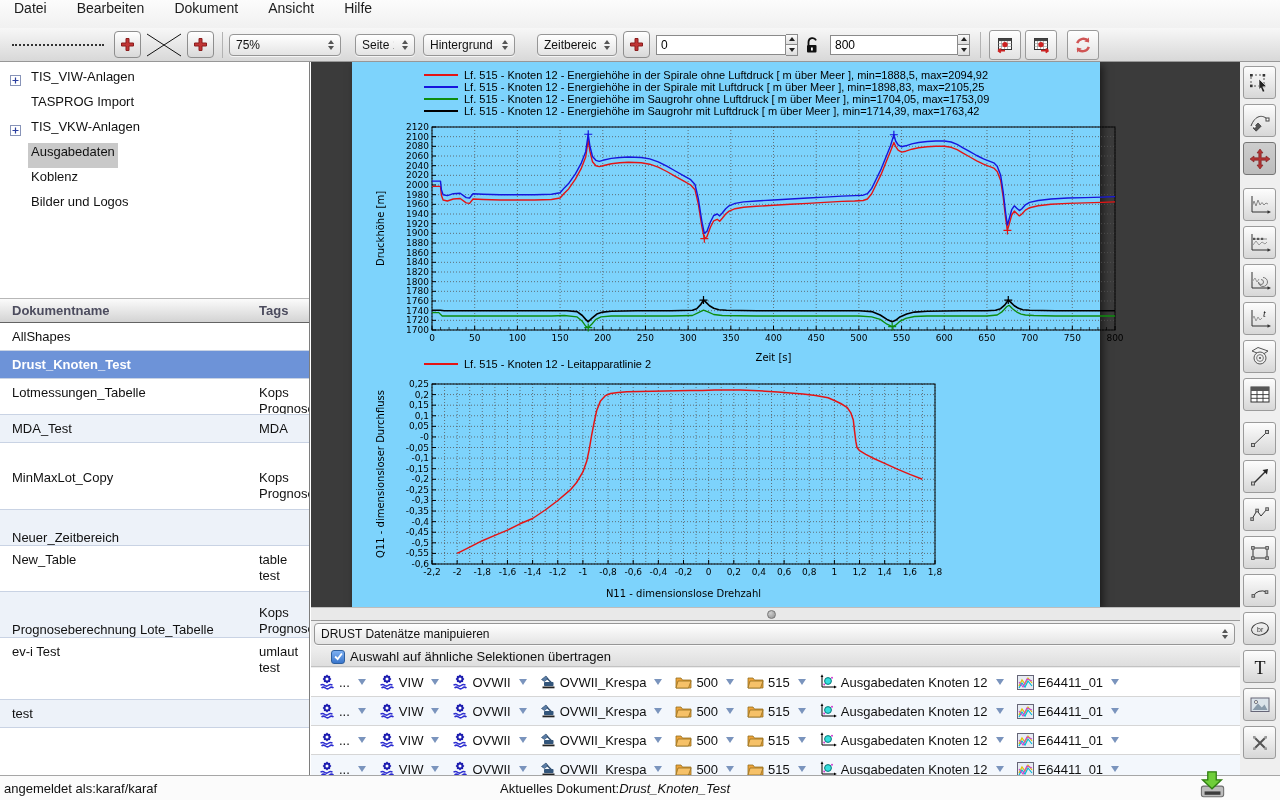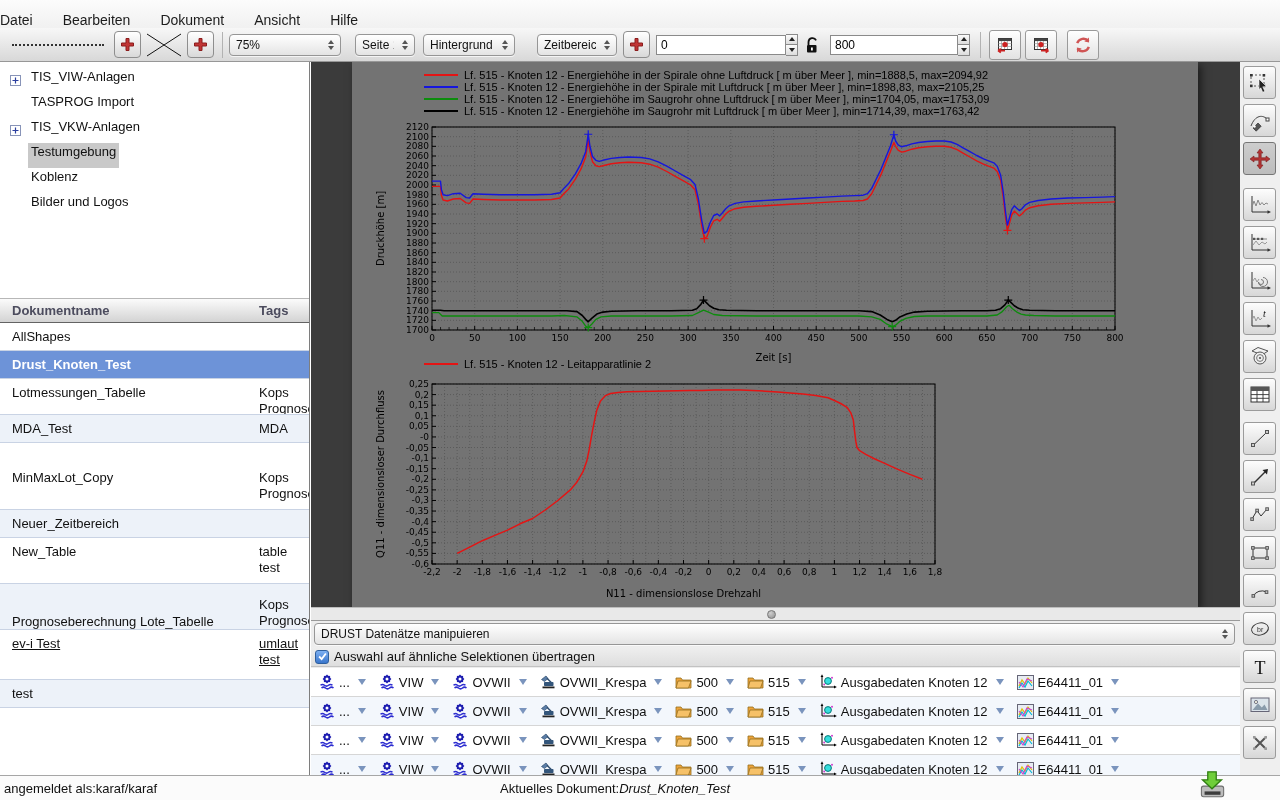--- a/index.html
+++ b/index.html
@@ -3,21 +3,21 @@
 <meta charset="utf-8">
 <style>
   html,body{margin:0;padding:0}
   body{width:1280px;height:800px;position:relative;overflow:hidden;background:#fff;
        font-family:"Liberation Sans",sans-serif;color:#111;font-size:13px}
   .abs{position:absolute}
 
   
   .menubar{position:absolute;left:0;top:0;width:1280px;height:40px;box-sizing:border-box;
     background:linear-gradient(#fcfcfc,#ececec);border-bottom:1px solid #c6c6c6;
-    display:flex;align-items:center;gap:30px;font-size:14px;color:#1c1c1c}
+    display:flex;padding-left:14px;gap:30px;font-size:14px;color:#1c1c1c}
   .menubar span{cursor:default}
 
   
   .toolbar{position:absolute;left:0;top:28px;width:1280px;height:34px;box-sizing:border-box;
     background:linear-gradient(#f7f7f7,#d8d8d8);border-bottom:1px solid #979797;
     display:flex;align-items:center;padding:0 8px}
   .dottedsw{width:92px;border-top:2px dotted #333;margin:0 8px 0 4px}
   .tbtn{width:27px;height:27px;border:1px solid #8e8e8e;border-radius:4px;margin:0 2px;
     background:linear-gradient(#ffffff,#d9d9d9);display:flex;align-items:center;justify-content:center;box-sizing:border-box}
   .crosssw{width:42px;height:27px;display:flex;align-items:center;justify-content:center}
@@ -58,35 +58,35 @@
   .lhead .ht{width:50px}
   .dlist{position:absolute;left:0;top:261px;right:0;bottom:0;overflow:hidden}
   .drow{display:flex;border-bottom:1px solid #c9d3e4;font-size:13px;box-sizing:border-box;background:#fff;cursor:default}
   .drow.alt{background:#edf2f9}
   .drow.sel{background:#6d93d8;color:#fff;font-weight:bold}
   .drow .nm{flex:1;padding:6px 2px 0 12px;white-space:nowrap;overflow:hidden}
   .drow .tg{width:50px;padding-top:6px;line-height:16px;overflow:hidden}
 
   
   .viewer{position:absolute;left:311px;top:62px;width:929px;height:558px;background:#3b3b3b;overflow:hidden}
-  .page{position:absolute;left:41px;top:0;width:846px;height:545px;background:#737373;box-shadow:3px 3px 8px rgba(0,0,0,.55)}
+  .page{position:absolute;left:41px;top:0;width:748px;height:545px;background:#7dd3fc;box-shadow:3px 3px 8px rgba(0,0,0,.55)}
   .hscroll{position:absolute;left:0;top:545px;width:929px;height:13px;background:#e9e9e9;border-top:1px solid #bdbdbd}
   .hthumb{position:absolute;left:456px;top:2px;width:9px;height:9px;border-radius:50%;
     background:radial-gradient(circle at 35% 30%,#cfcfcf,#8f8f8f);border:1px solid #777;box-sizing:border-box}
   .legend{position:absolute;font-size:11px;color:#000;line-height:12px}
   .lrow{display:flex;align-items:center;height:12px;white-space:nowrap}
   .sw{width:34px;height:2px;margin-right:6px;flex:none}
 
   
   .bottom{position:absolute;left:311px;top:620px;width:929px;height:155px;background:#ededed;
     border-top:1px solid #9a9a9a;box-sizing:border-box;overflow:hidden}
   .action{position:absolute;left:3px;top:2px;width:921px}
   .chkrow{position:absolute;left:0;top:26px;width:929px;height:20px;box-sizing:border-box;
     background:linear-gradient(#efefef,#dedede);border-bottom:1px solid #c2c2c2;
-    display:flex;align-items:center;padding-left:4px;font-size:13px}
+    display:flex;align-items:center;padding-left:20px;font-size:13px}
   .chk{width:14px;height:14px;border-radius:3px;background:linear-gradient(#7db0f2,#3a76cc);
     border:1px solid #2e5f9e;margin-right:5px;box-sizing:border-box;display:flex;align-items:center;justify-content:center}
   .selrows{position:absolute;left:0;top:47px;width:929px;bottom:0;overflow:hidden;background:#fff}
   .srow{height:29px;display:flex;align-items:center;padding-left:8px;border-bottom:1px solid #d6d6d6;
     font-size:13px;background:#fff;box-sizing:border-box;white-space:nowrap}
   .srow.alt{background:#f3f7fc}
   .sel-item{display:flex;align-items:center;margin-right:13px}
   .sel-item .ic{margin-right:4px;display:flex;align-items:center}
   .dda{width:0;height:0;border-left:4.5px solid transparent;border-right:4.5px solid transparent;
     border-top:6px solid #7a94bd;margin-left:8px}
@@ -239,21 +239,21 @@
         <span class="texp">
           <svg width="11" height="11">
             <rect x="0.5" y="0.5" width="10" height="10" fill="#fff" stroke="#8894b8"></rect>
             <path d="M2.5 5.5 H8.5 M5.5 2.5 V8.5" stroke="#2b3f9e" stroke-width="1.2"></path>
           </svg>
         </span>
         <span class="tlabel">TIS_VKW-Anlagen</span>
       </div>
       <div class="titem sel">
         <span class="texp"></span>
-        <span class="tlabel">Testumgebung</span>
+        <span class="tlabel">Ausgabedaten</span>
       </div>
       <div class="titem">
         <span class="texp"></span>
         <span class="tlabel">Koblenz</span>
       </div>
       <div class="titem">
         <span class="texp"></span>
         <span class="tlabel">Bilder und Logos</span>
       </div>
     </div>
@@ -283,39 +283,39 @@
           <div>MDA</div>
         </div>
       </div>
       <div class="drow" style="height: 46px; margin-top: 21px;">
         <div class="nm">MinMaxLot_Copy</div>
         <div class="tg">
           <div>Kops</div>
           <div>Prognose</div>
         </div>
       </div>
-      <div class="drow alt" style="height: 28px;">
+      <div class="drow alt" style="height: 36px; align-items: flex-end;">
         <div class="nm">Neuer_Zeitbereich</div>
         <div class="tg"></div>
       </div>
       <div class="drow" style="height: 46px;">
         <div class="nm">New_Table</div>
         <div class="tg">
           <div>table</div>
           <div>test</div>
         </div>
       </div>
       <div class="drow alt" style="height: 46px; align-items: flex-end;">
         <div class="nm">Prognoseberechnung Lote_Tabelle</div>
         <div class="tg">
           <div>Kops</div>
           <div>Prognose</div>
         </div>
       </div>
-      <div class="drow" style="height: 50px; text-decoration: underline;">
+      <div class="drow" style="height: 62px;">
         <div class="nm">ev-i Test</div>
         <div class="tg">
           <div>umlaut</div>
           <div>test</div>
         </div>
       </div>
       <div class="drow alt" style="height: 28px;">
         <div class="nm">test</div>
         <div class="tg"></div>
       </div>

